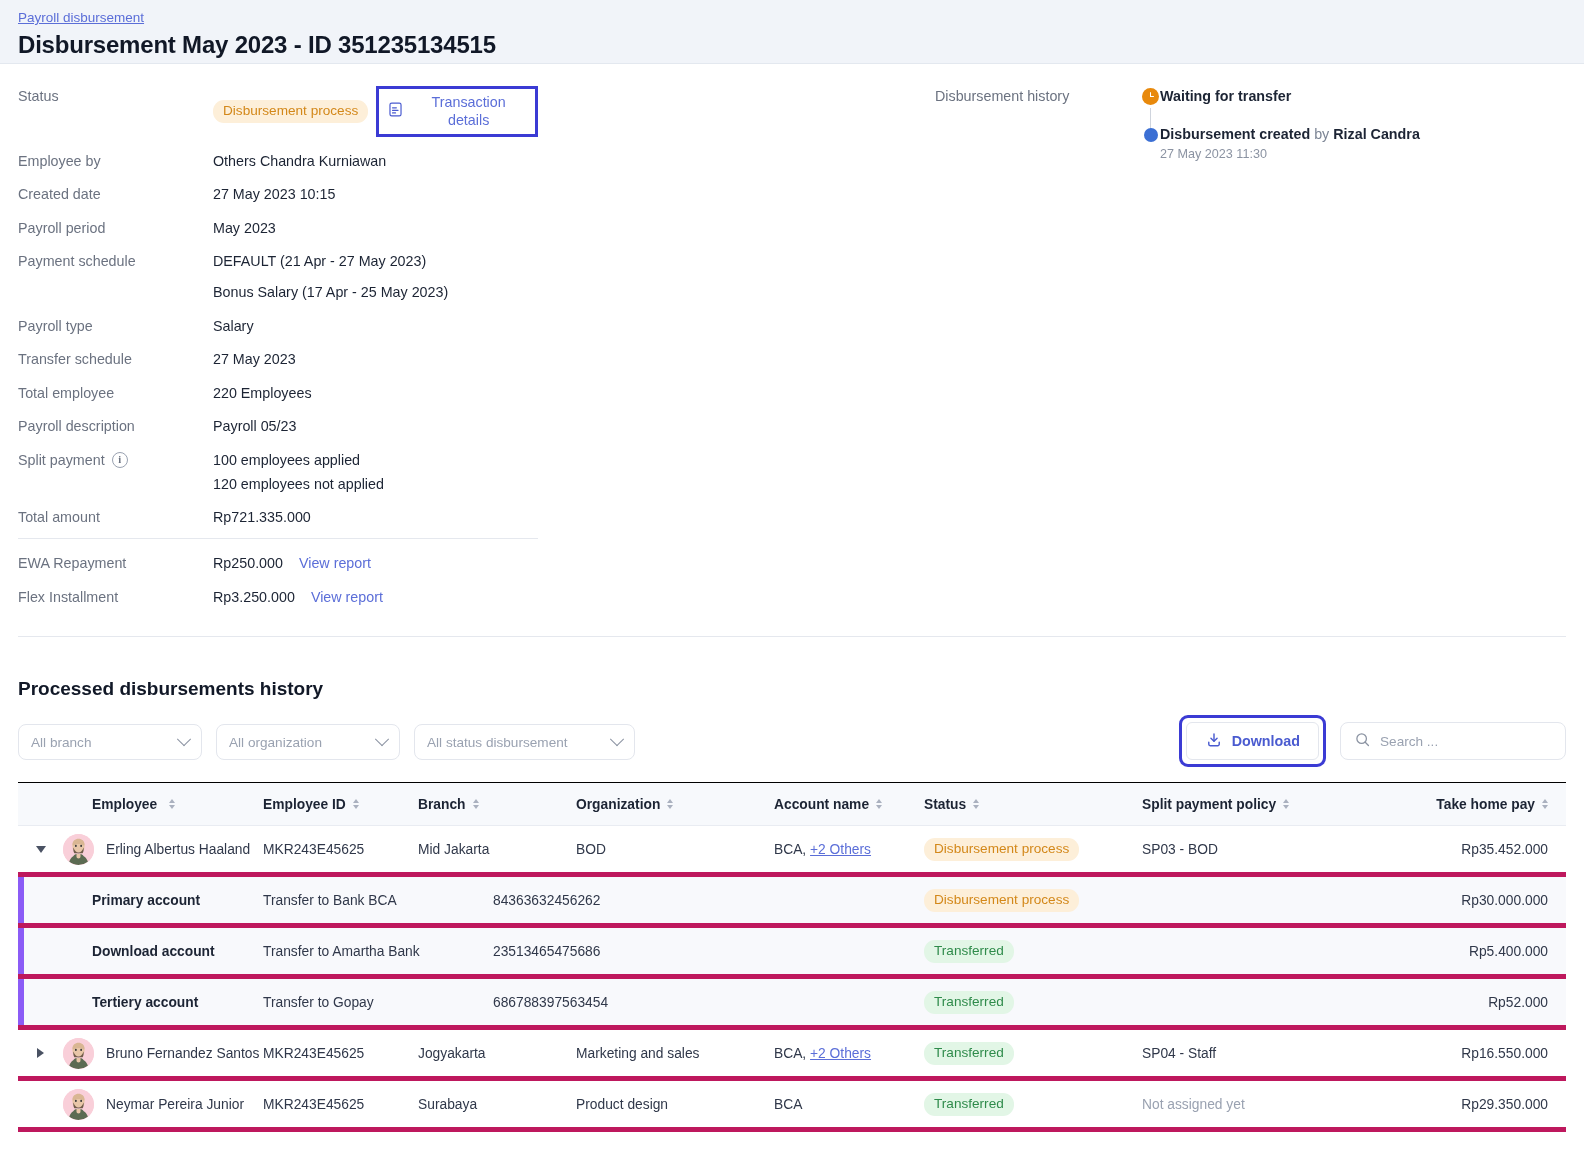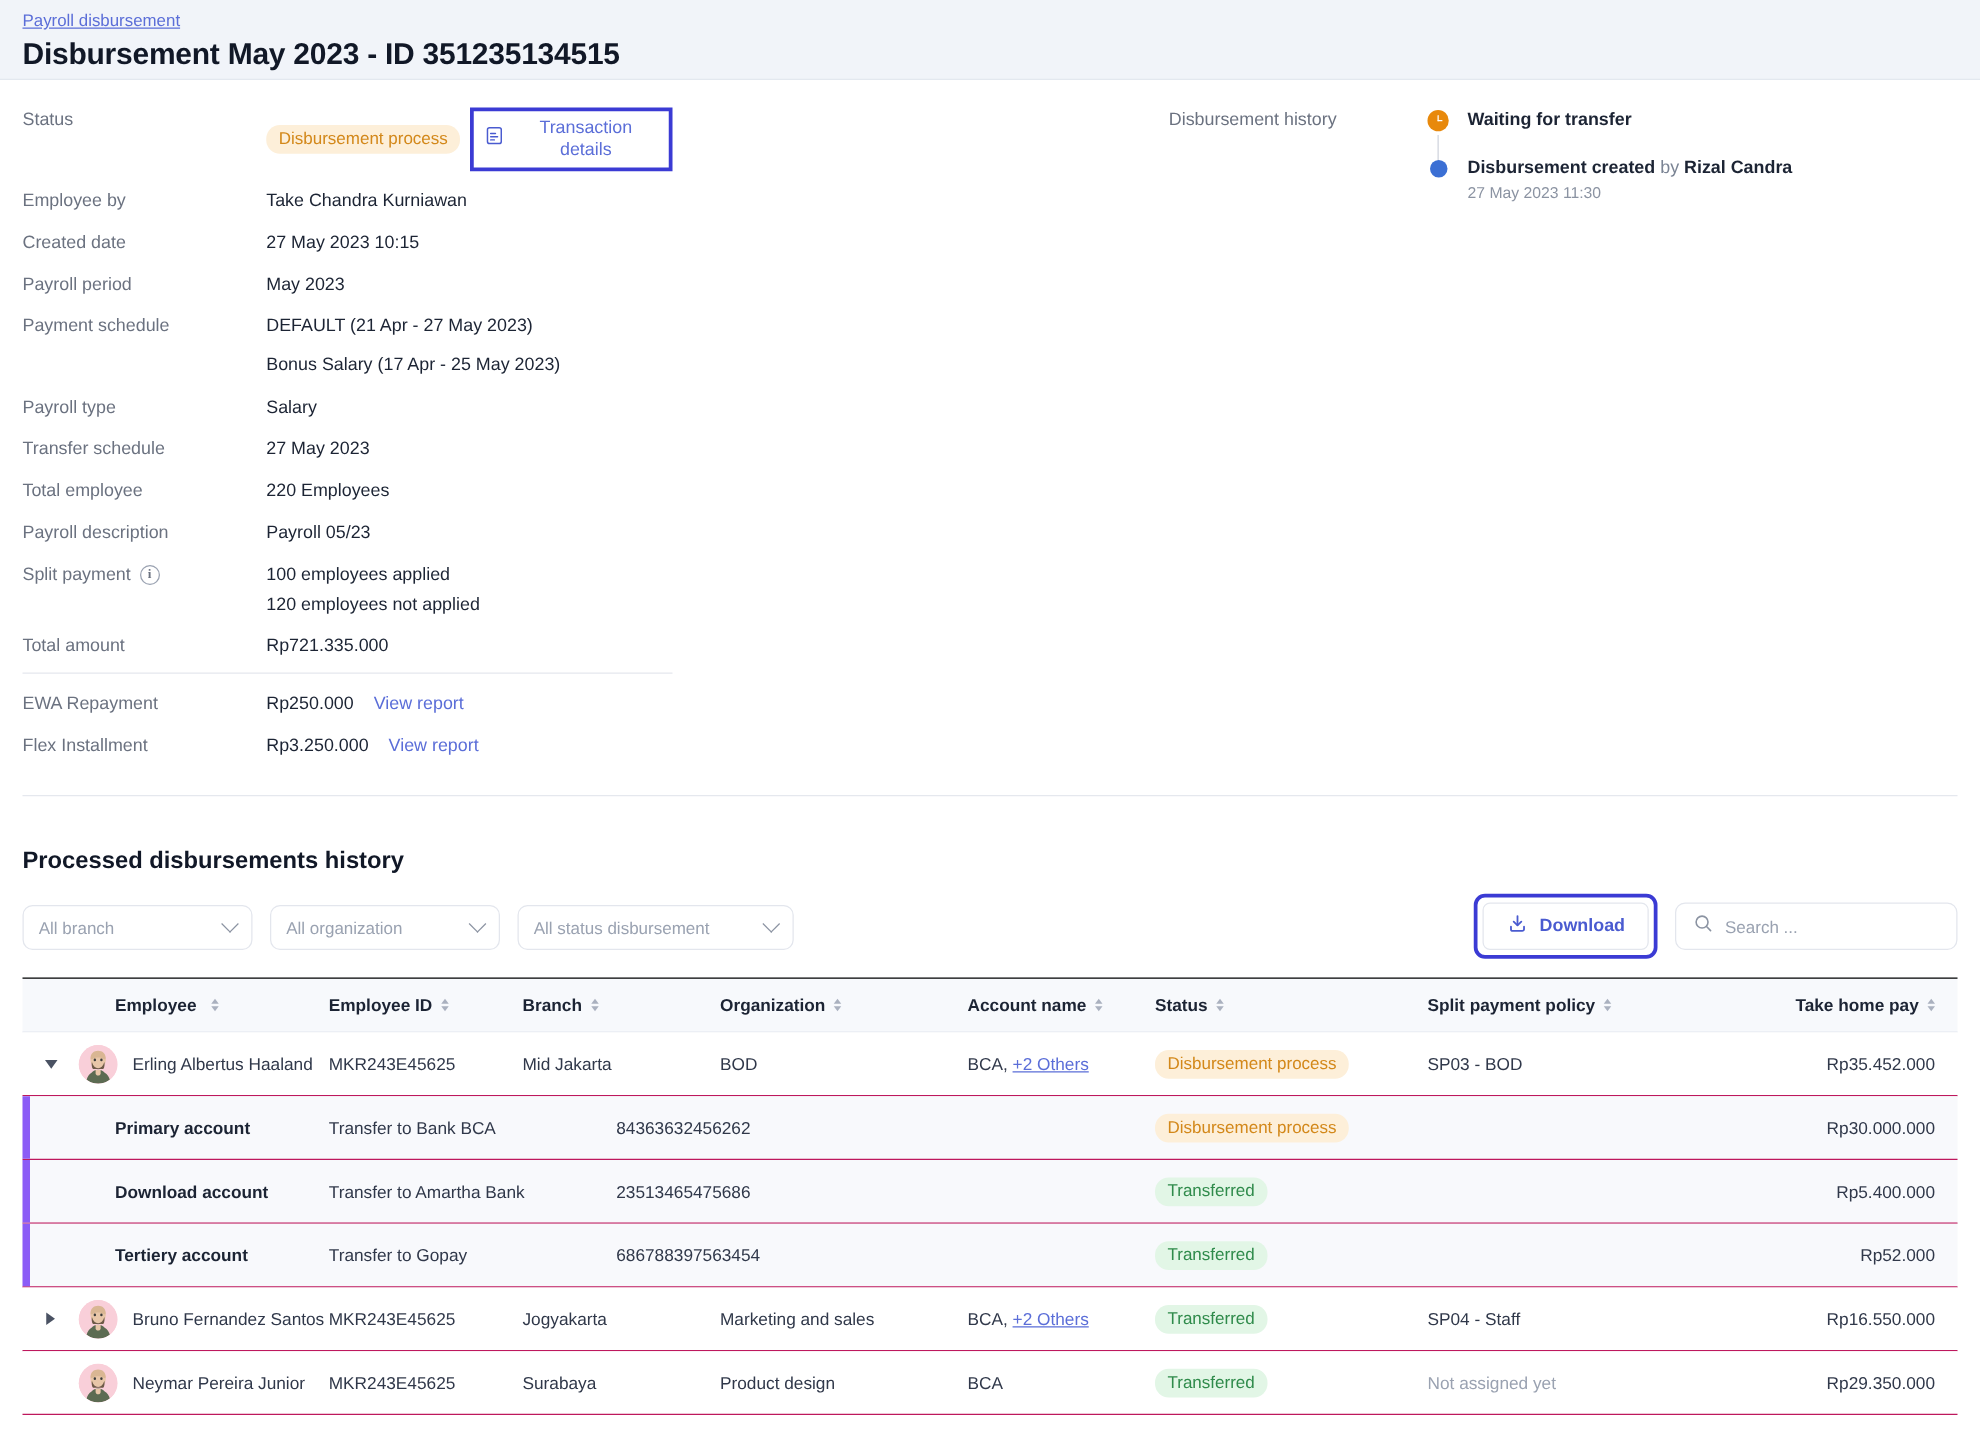--- a/index.html
+++ b/index.html
@@ -93,21 +93,21 @@
 
   
   .history {
     position: absolute; left: 935px; top: 22px;
     display: flex; gap: 0;
   }
   .history-label {
     font-size: 14.3px; color: #6b7280; width: 207px; line-height: 20px;
   }
   .timeline { position: relative; padding-left: 0; }
-  .tl-item { display: flex; gap: 14px; position: relative; }
+  .tl-item { display: flex; gap: 0; position: relative; }
   .tl-item + .tl-item { margin-top: 18px; }
   .tl-marker { position: relative; width: 18px; flex: 0 0 18px; }
   .dot-clock {
     width: 17px; height: 17px; border-radius: 50%;
     background: #e8890c; position: relative; margin-top: 2px;
   }
   .dot-clock::before {
     content: ""; position: absolute; left: 8px; top: 4px;
     width: 1.4px; height: 5px; background: #fff; border-radius: 1px;
   }
@@ -199,21 +199,21 @@
   }
   .sort i {
     display: block; width: 0; height: 0;
     border-left: 3.5px solid transparent; border-right: 3.5px solid transparent;
   }
   .sort i.up { border-bottom: 4.5px solid #aab1bf; }
   .sort i.dn { border-top: 4.5px solid #aab1bf; }
 
   .tr {
     display: flex; align-items: center; height: 51px;
-    border-bottom: 1px solid #be185d; position: relative;
+    border-bottom: 5px solid #be185d; position: relative;
     background: #fff;
     justify-content: space-between;
   }
   .tr.sub { background: #f8f9fc; }
   .tr.sub::before {
     content: ""; position: absolute; left: 0; top: 0;
     width: 6px; height: 100%; background: #8b5cf6;
   }
 
   
@@ -280,21 +280,21 @@
                 <line x1="6.5" y1="14" x2="10" y2="14" stroke="#4a5bd0" stroke-width="1.4" stroke-linecap="round"></line>
               </svg>
             </span>
             <span>Transaction details</span>
           </button>
         </div>
       </div>
 
       <div class="drow">
         <div class="dlabel">Employee by</div>
-        <div class="dvalue">Take Chandra Kurniawan</div>
+        <div class="dvalue">Others Chandra Kurniawan</div>
       </div>
 
       <div class="drow">
         <div class="dlabel">Created date</div>
         <div class="dvalue">27 May 2023 10:15</div>
       </div>
 
       <div class="drow">
         <div class="dlabel">Payroll period</div>
         <div class="dvalue">May 2023</div>

